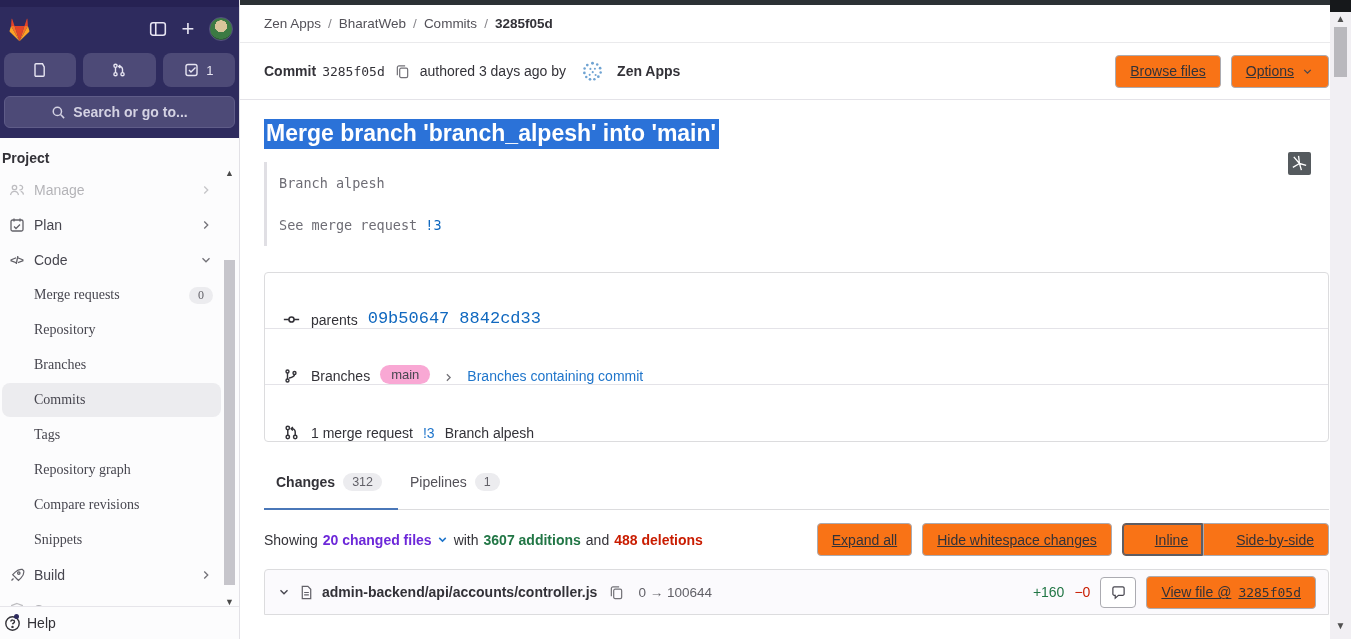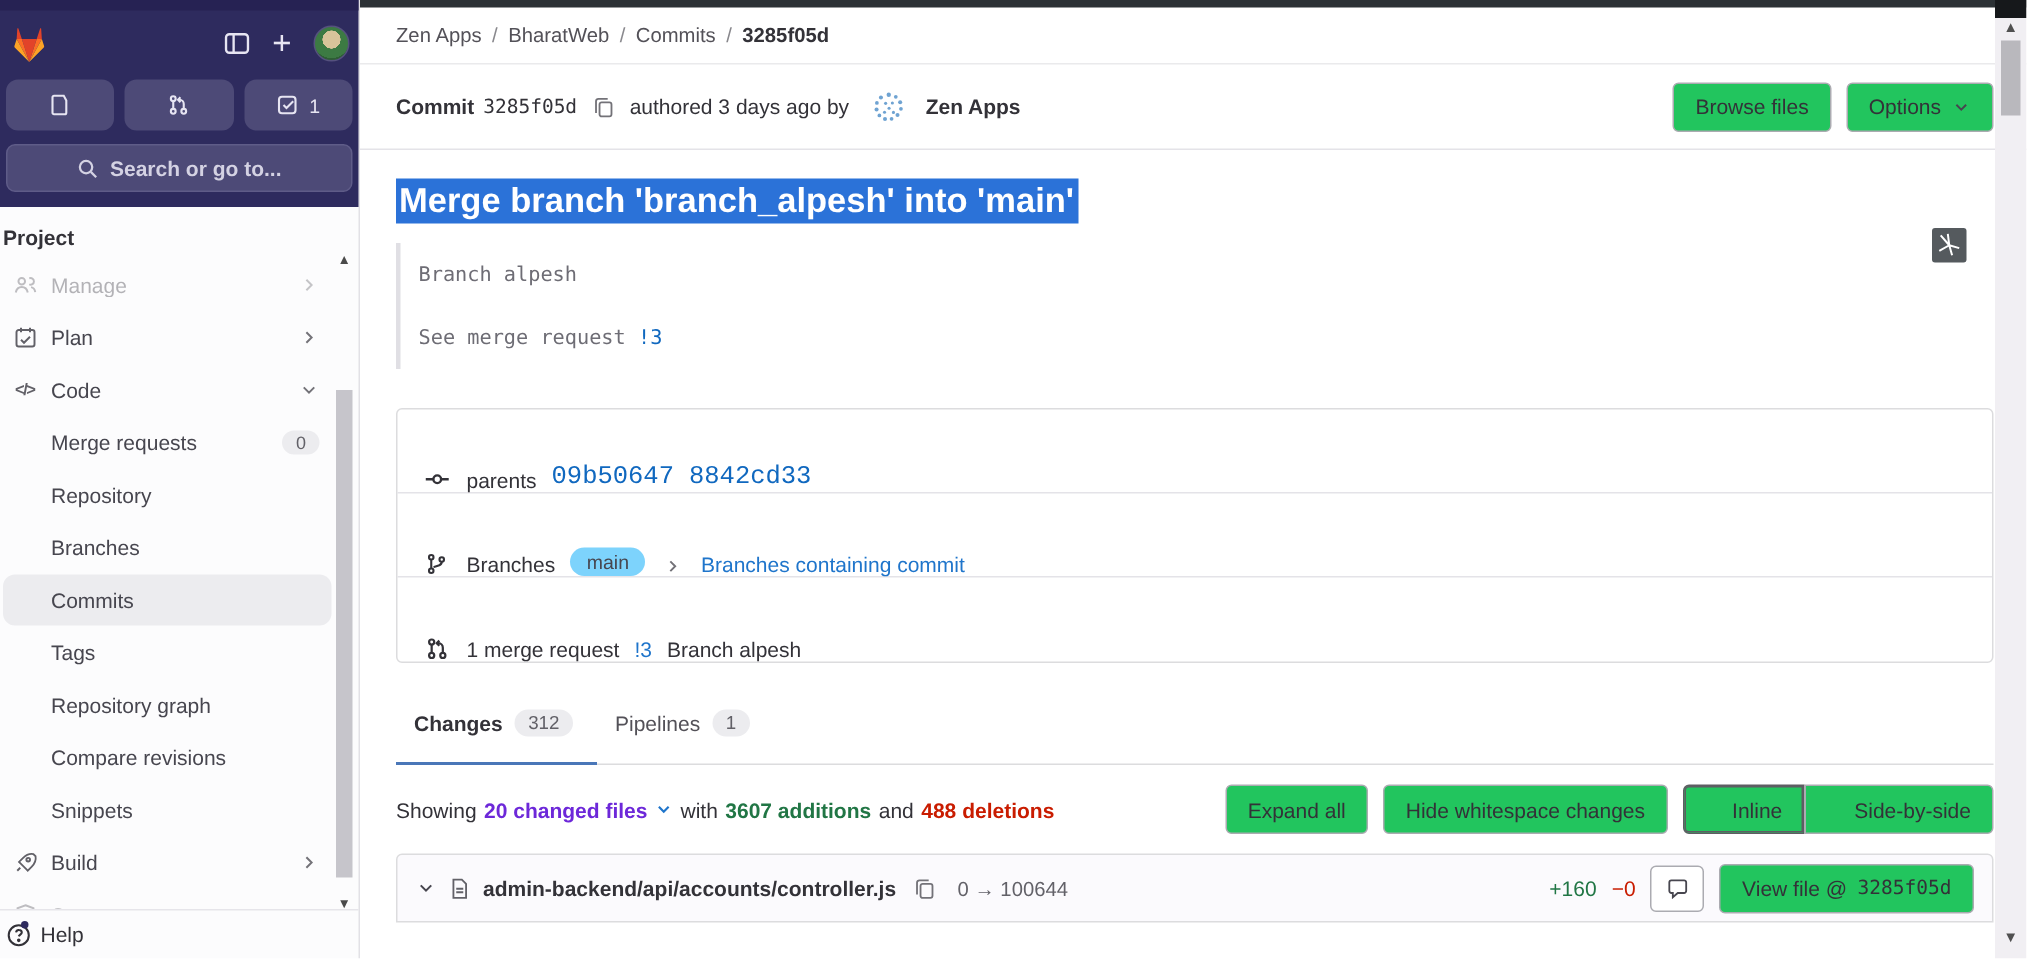--- a/index.html
+++ b/index.html
@@ -26,21 +26,21 @@
     align-items:center; justify-content:center; gap:6px; color:#e7e5f2; cursor:pointer; font-size:13px; }
   .sb-search { margin-top:9px; height:32px; background:#4d4a77; border:1px solid #5f5c88;
     border-radius:6px; display:flex; align-items:center; justify-content:center; gap:7px;
     color:#d4d2e3; font-size:14px; font-weight:600; cursor:text; }
   .sb-section { font-size:14px; font-weight:700; color:#333238; padding:12px 2px 6px 2px; }
   .sb-nav { position:relative; flex:1; overflow:hidden; }
   .sb-item { display:flex; align-items:center; height:34px; padding:0 8px 0 6px; margin:1px 18px 1px 2px;
     border-radius:8px; font-size:14px; color:#47464f; cursor:pointer; gap:9px; }
   .sb-item .ic { width:17px; display:flex; justify-content:center; color:#626168; }
   .sb-item .lbl { flex:1; }
-  .sb-item.sub { padding-left:32px; }
+  .sb-item.sub { padding-left:32px;font-family:Liberation Serif, serif; }
   .sb-item.active { background:#ececef; }
   .sb-item.faded { opacity:.40; }
   .sb-chev { color:#737278; display:flex; }
   .sb-badge { background:#ececef; color:#626168; font-size:12px; border-radius:10px;
     padding:1px 9px; }
   .codeglyph { font-size:11px; font-weight:700; letter-spacing:-1px; color:#626168; }
   
   .sb-scroll { position:absolute; top:168px; bottom:32px; right:3px; width:13px; }
   .sb-scroll .arr { position:absolute; left:0; width:13px; height:10px; color:#4a4a4a;
     font-size:9px; line-height:10px; text-align:center; }
@@ -61,44 +61,44 @@
 
   .commit-head { height:57px; display:flex; align-items:center; padding:0 22px 0 24px;
     border-bottom:1px solid #e4e3e8; font-size:14px; gap:6px; }
   .ch-label { font-weight:700; }
   .ch-sha { font-size:13px; color:#333238; }
   .copy-ic { color:#737278; display:flex; cursor:pointer; margin:0 4px; }
   .ch-auth { color:#333238; }
   .author-avatar { margin:0 6px 0 8px; display:flex; }
   .ch-author { font-weight:700; }
   .ch-actions { margin-left:auto; display:flex; gap:10px; }
-  .btn { height:33px; background:#22c55e; border:1px solid #ababb1; border-radius:4px;
+  .btn { height:33px; background:#f97316; border:1px solid #ababb1; border-radius:4px;
     padding:0 14px; font-size:14px; color:#333238; display:flex; align-items:center; gap:7px;
-    cursor:pointer; font-family:inherit; }
+    cursor:pointer; font-family:inherit;text-decoration:underline; }
 
   .content { padding:0 22px 0 24px; }
   .commit-title { margin-top:19px; font-size:23px; font-weight:700; line-height:1.3; }
   .commit-title .hl { background:#2b72d8; color:#fff; padding:1px 3px 3px 2px; }
   .commit-msg { margin-top:13px; border-left:3px solid #e0dfe4; padding:6px 0 6px 12px;
     font-size:13.5px; color:#6e6d75; line-height:1.5; }
   .commit-msg .line { margin:5px 0 22px 0; }
   .commit-msg .line:last-child { margin-bottom:5px; }
   .msg-link { color:#1068bf; cursor:pointer; }
 
   .cursor-artifact { position:absolute; right:40px; top:152px; width:23px; height:23px;
     background:#555a5e; border-radius:2px; display:flex; align-items:center; justify-content:center; }
 
   .info-box { margin-top:26px; border:1px solid #dcdcde; border-radius:4px; }
   .info-row { display:flex; align-items:flex-end; min-height:56px; padding:0 16px; gap:10px;
     border-bottom:1px solid #e4e3e8; font-size:14px; }
   .info-row:last-child { border-bottom:none; }
   .info-ic { width:20px; display:flex; justify-content:center; color:#333238; }
   .link { color:#1f75cb; text-decoration:none; cursor:pointer; }
   .mono-link { font-family:Liberation Mono, monospace; font-size:17px; color:#1068bf; cursor:pointer; }
-  .pill { background:#7dd3fc; color:#47464f; border-radius:10px; padding:2px 11px; font-size:13px; }
+  .pill { background:#f9a8d4; color:#47464f; border-radius:10px; padding:2px 11px; font-size:13px; }
   .mini-chev { color:#737278; margin:0 2px; display:flex; }
   .fail-ic { width:17px; height:17px; border-radius:50%; background:#dd2b0e; position:relative; flex:none; }
   .fail-ic::before, .fail-ic::after { content:""; position:absolute; left:4.5px; top:7.5px;
     width:8px; height:2px; background:#fff; border-radius:1px; }
   .fail-ic::before { transform:rotate(45deg); } .fail-ic::after { transform:rotate(-45deg); }
 
   .tabs { margin-top:22px; display:flex; border-bottom:1px solid #dcdcde; }
   .tab { display:flex; align-items:center; gap:8px; padding:9px 16px 18px 12px; font-size:14px;
     color:#535158; cursor:pointer; position:relative; }
   .tab.active { font-weight:700; color:#333238; }

